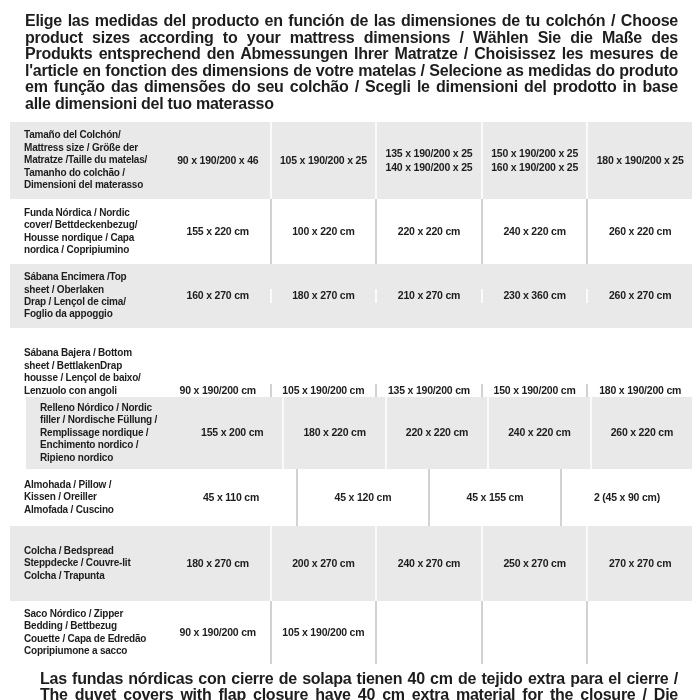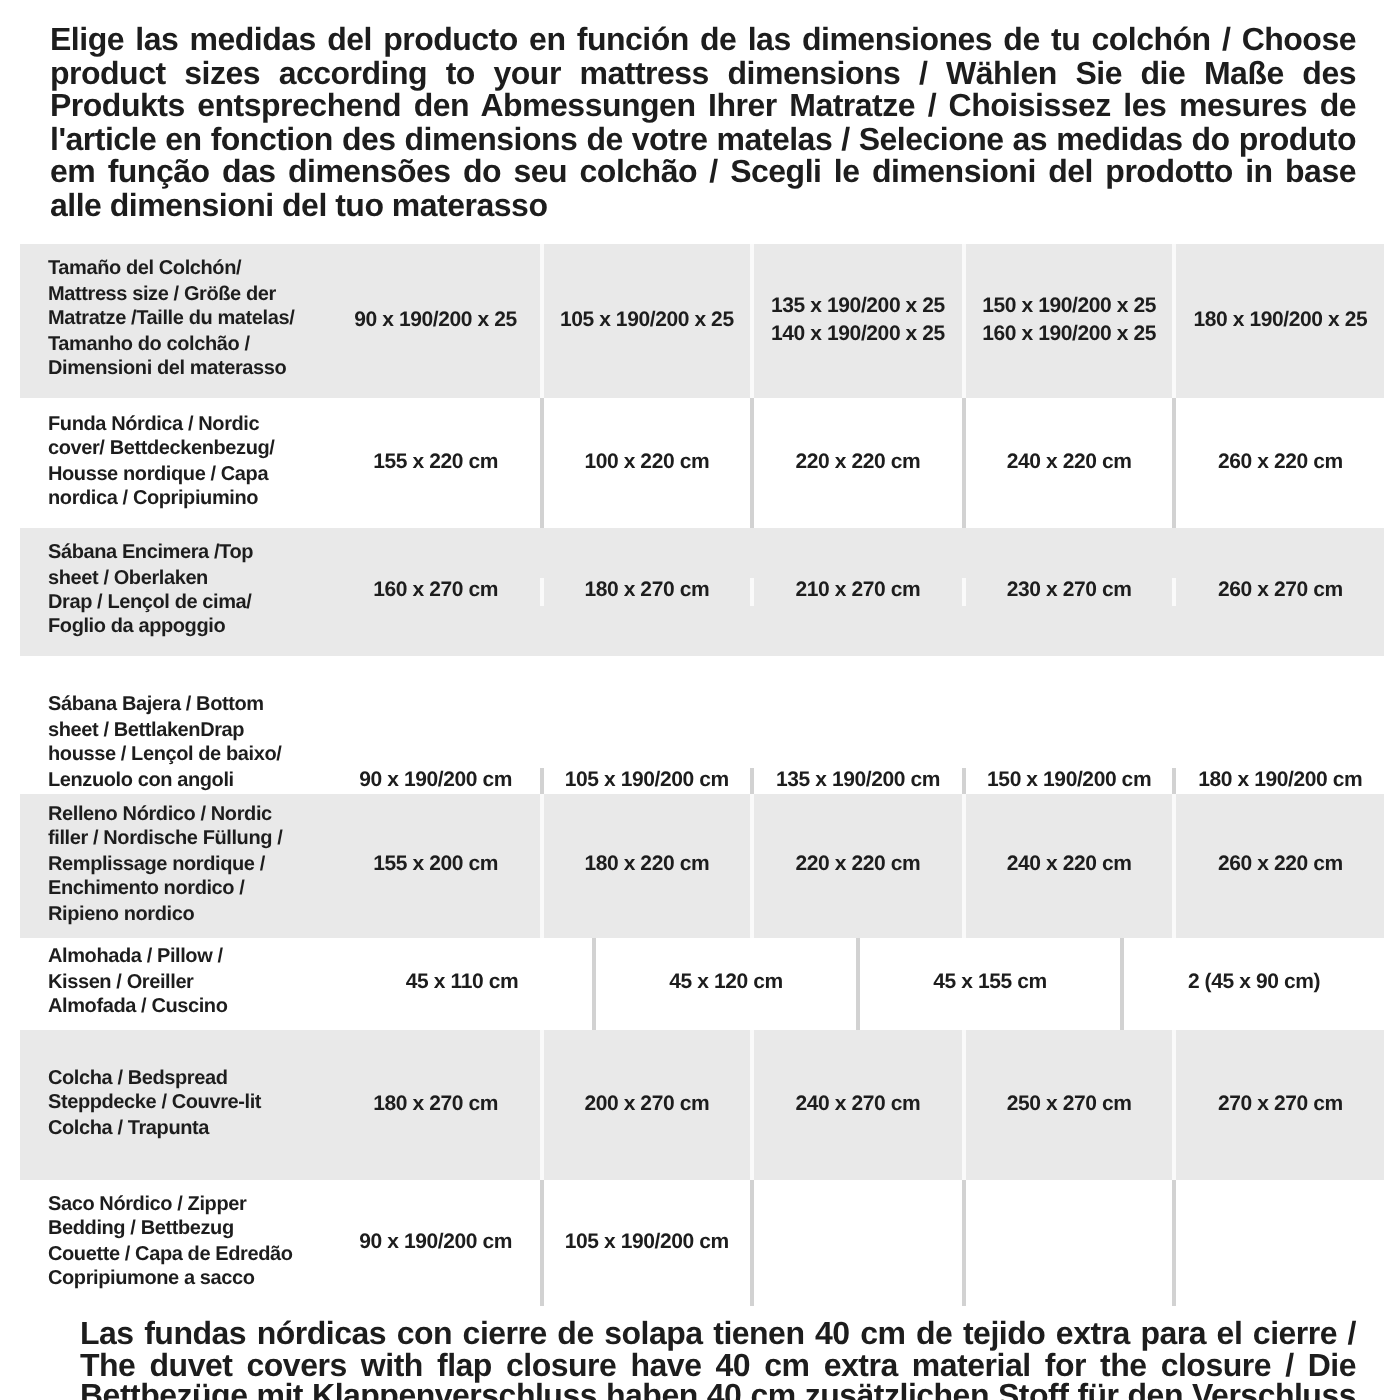--- a/index.html
+++ b/index.html
@@ -20,22 +20,22 @@
   }
   .size-table{
     margin:10px 8px 0 10px;
   }
   .row{display:flex;align-items:stretch;}
   .row:nth-child(odd){background:#e9e9e9;}
   .row:nth-child(1){height:77px;}
   .row:nth-child(2){height:65px;}
   .row:nth-child(3){height:64px;align-items:center;}
   .row:nth-child(4){height:69px;align-items:flex-end;}
-  .row:nth-child(5){height:72px;}
-  .row:nth-child(6){height:46px;}
+  .row:nth-child(5){height:72px;margin-left:16px;}
+  .row:nth-child(6){height:57px;}
   .row:nth-child(7){height:75px;}
   .row:nth-child(8){height:63px;}
   .cell{display:flex;align-items:center;box-sizing:border-box;}
   .label{
     width:156px;
     padding-left:14px;
     font-size:10px;
     font-weight:bold;
     line-height:12.4px;
     letter-spacing:-0.2px;
@@ -68,21 +68,21 @@
 <p class="intro">Elige las medidas del producto en función de las dimensiones de tu colchón / Choose product sizes according to your mattress dimensions / Wählen Sie die Maße des Produkts entsprechend den Abmessungen Ihrer Matratze / Choisissez les mesures de l'article en fonction des dimensions de votre matelas / Selecione as medidas do produto em função das dimensões do seu colchão / Scegli le dimensioni del prodotto in base alle dimensioni del tuo materasso</p>
 
 <div class="size-table">
 
   <div class="row">
     <div class="cell label">Tamaño del Colchón/
 Mattress size / Größe der
 Matratze /Taille du matelas/
 Tamanho do colchão /
 Dimensioni del materasso</div>
-    <div class="cell val">90 x 190/200 x 25</div>
+    <div class="cell val">90 x 190/200 x 46</div>
     <div class="cell val">105 x 190/200 x 25</div>
     <div class="cell val">135 x 190/200 x 25
 140 x 190/200 x 25</div>
     <div class="cell val">150 x 190/200 x 25
 160 x 190/200 x 25</div>
     <div class="cell val">180 x 190/200 x 25</div>
   </div>
 
   <div class="row">
     <div class="cell label">Funda Nórdica /  Nordic
@@ -97,21 +97,21 @@
   </div>
 
   <div class="row">
     <div class="cell label">Sábana Encimera /Top
 sheet / Oberlaken
 Drap / Lençol de cima/
 Foglio da appoggio</div>
     <div class="cell val">160 x 270 cm</div>
     <div class="cell val">180 x 270 cm</div>
     <div class="cell val">210 x 270 cm</div>
-    <div class="cell val">230 x 270 cm</div>
+    <div class="cell val">230 x 360 cm</div>
     <div class="cell val">260 x 270 cm</div>
   </div>
 
   <div class="row">
     <div class="cell label">Sábana Bajera / Bottom
 sheet / BettlakenDrap
 housse / Lençol de baixo/
 Lenzuolo con angoli</div>
     <div class="cell val">90 x 190/200 cm</div>
     <div class="cell val">105 x 190/200 cm</div>

